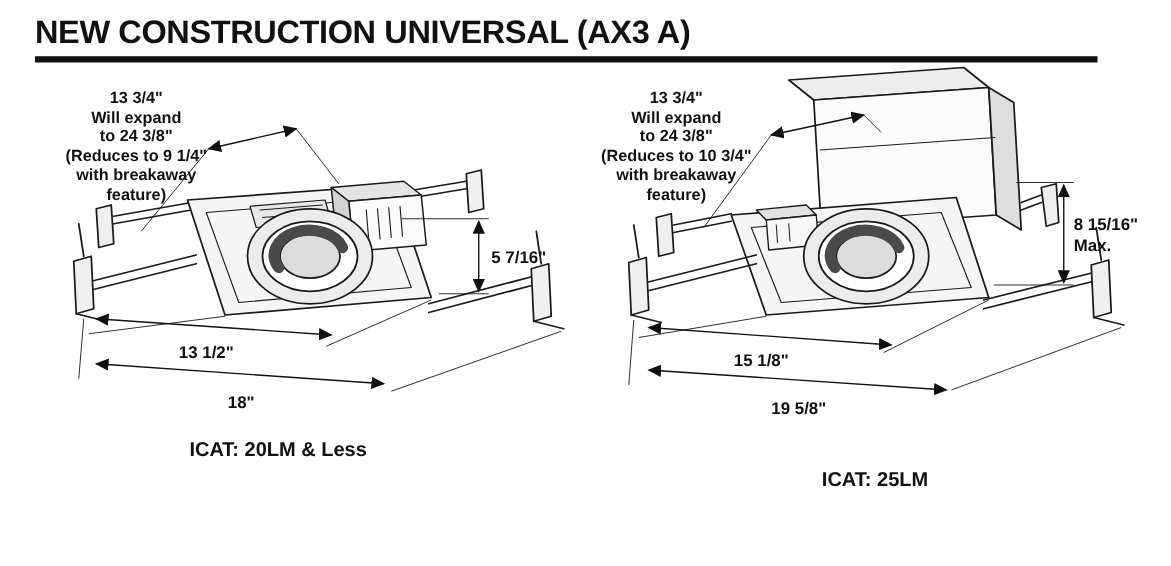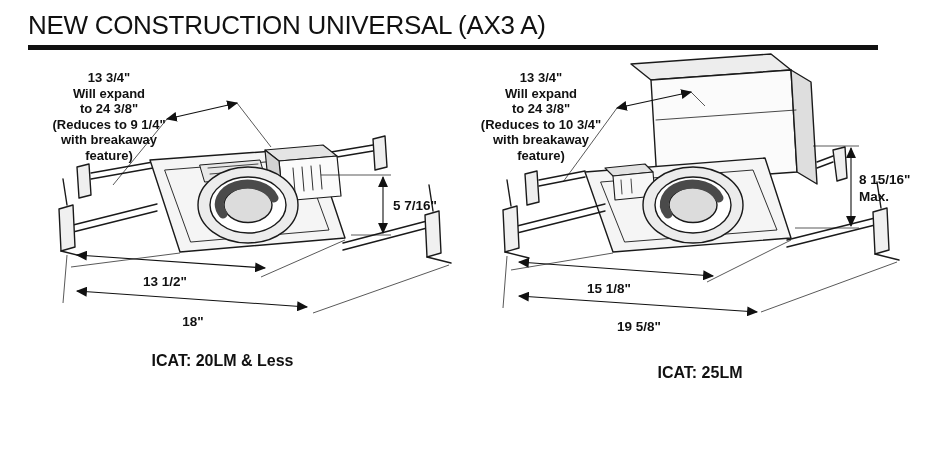--- a/index.html
+++ b/index.html
@@ -2,21 +2,21 @@
 <html><head>
 <meta charset="utf-8">
 <style>
   html,body{margin:0;padding:0;background:#ffffff;}
   .page{
     position:relative;width:937px;height:453px;background:#ffffff;overflow:hidden;
     font-family:"Liberation Sans",sans-serif;color:#111;
   }
   .page-title{
     position:absolute;left:28px;top:10px;margin:0;
-    font-size:26px;font-weight:400;letter-spacing:-0.3px;color:#111;white-space:nowrap;text-align:center;
+    font-size:26px;font-weight:700;letter-spacing:-0.3px;color:#111;white-space:nowrap;text-align:center;
   }
   .title-rule{position:absolute;left:28px;top:45px;width:850px;height:5px;background:#111;}
   .note{
     position:absolute;text-align:center;font-size:13px;font-weight:600;line-height:15.5px;color:#111;
   }
   .note span{display:block;white-space:nowrap;}
   .caption{
     position:absolute;text-align:center;font-size:16px;font-weight:700;line-height:26px;color:#111;
   }
   .caption span{display:block;white-space:nowrap;}
@@ -223,17 +223,17 @@
 
   <div class="note" style="left:468px;top:70px;width:146px">
     <span>13 3/4"</span>
     <span>Will expand</span>
     <span>to 24 3/8"</span>
     <span>(Reduces to 10 3/4"</span>
     <span>with breakaway</span>
     <span>feature)</span>
   </div>
 
-  <div class="caption" style="left:560px;top:360px;width:280px">
+  <div class="caption" style="left:560px;top:372px;width:280px">
     <span>ICAT: 25LM</span>
   </div>
 
 </div>
 
 </body></html>

